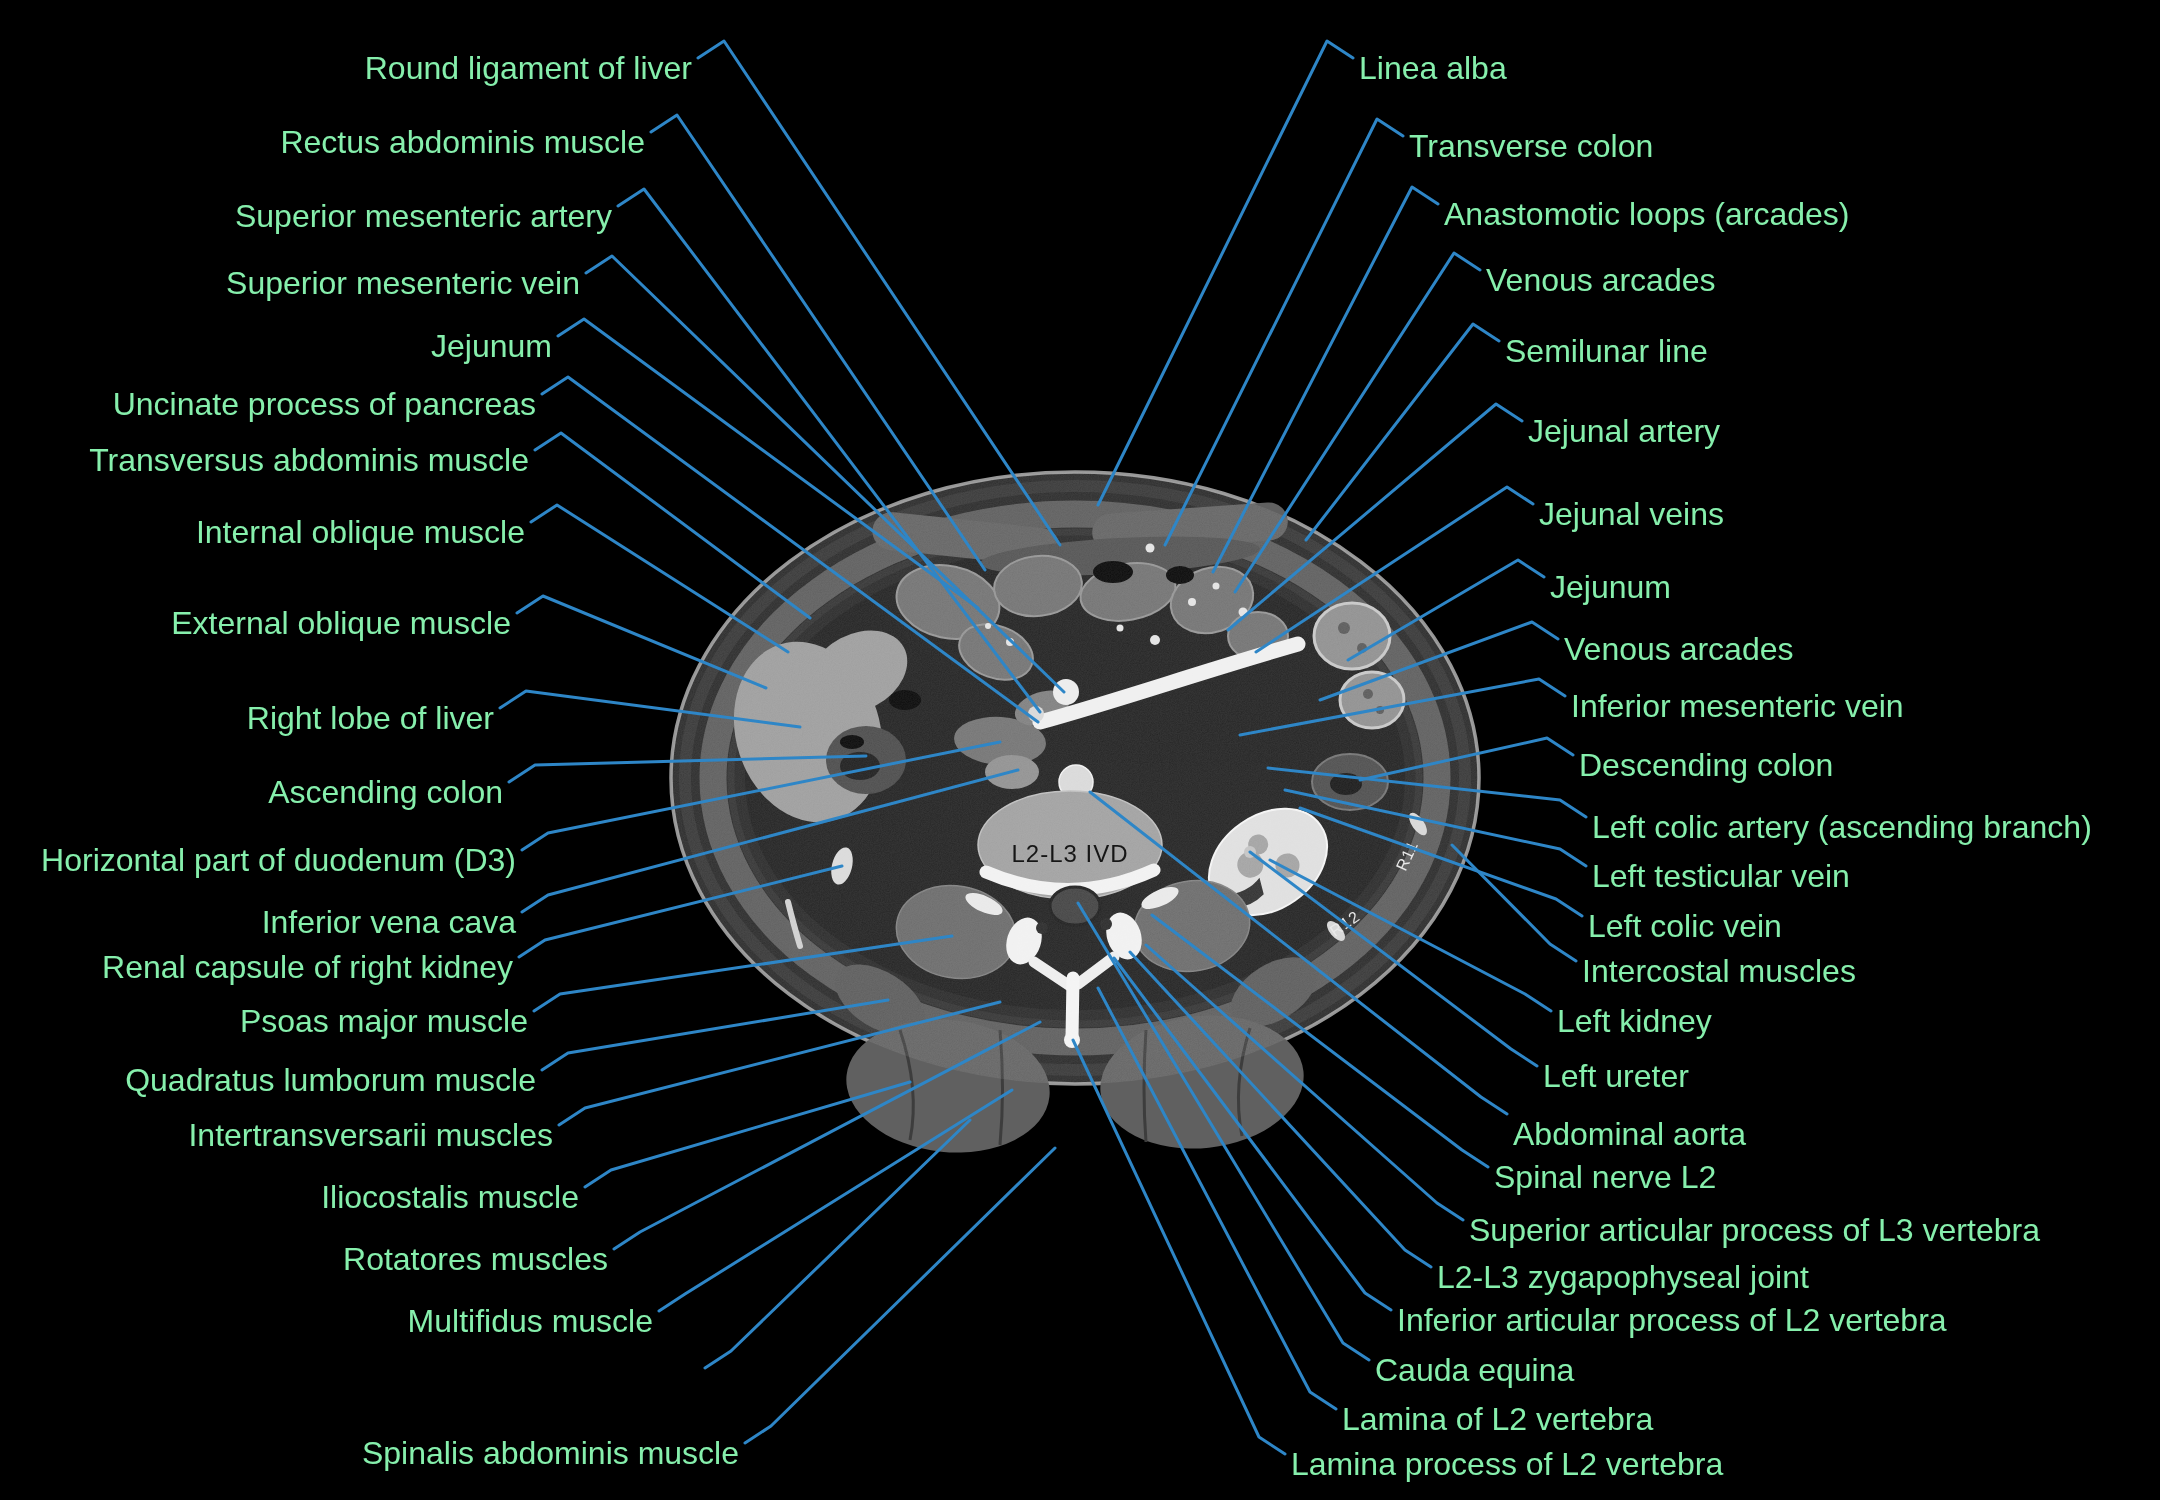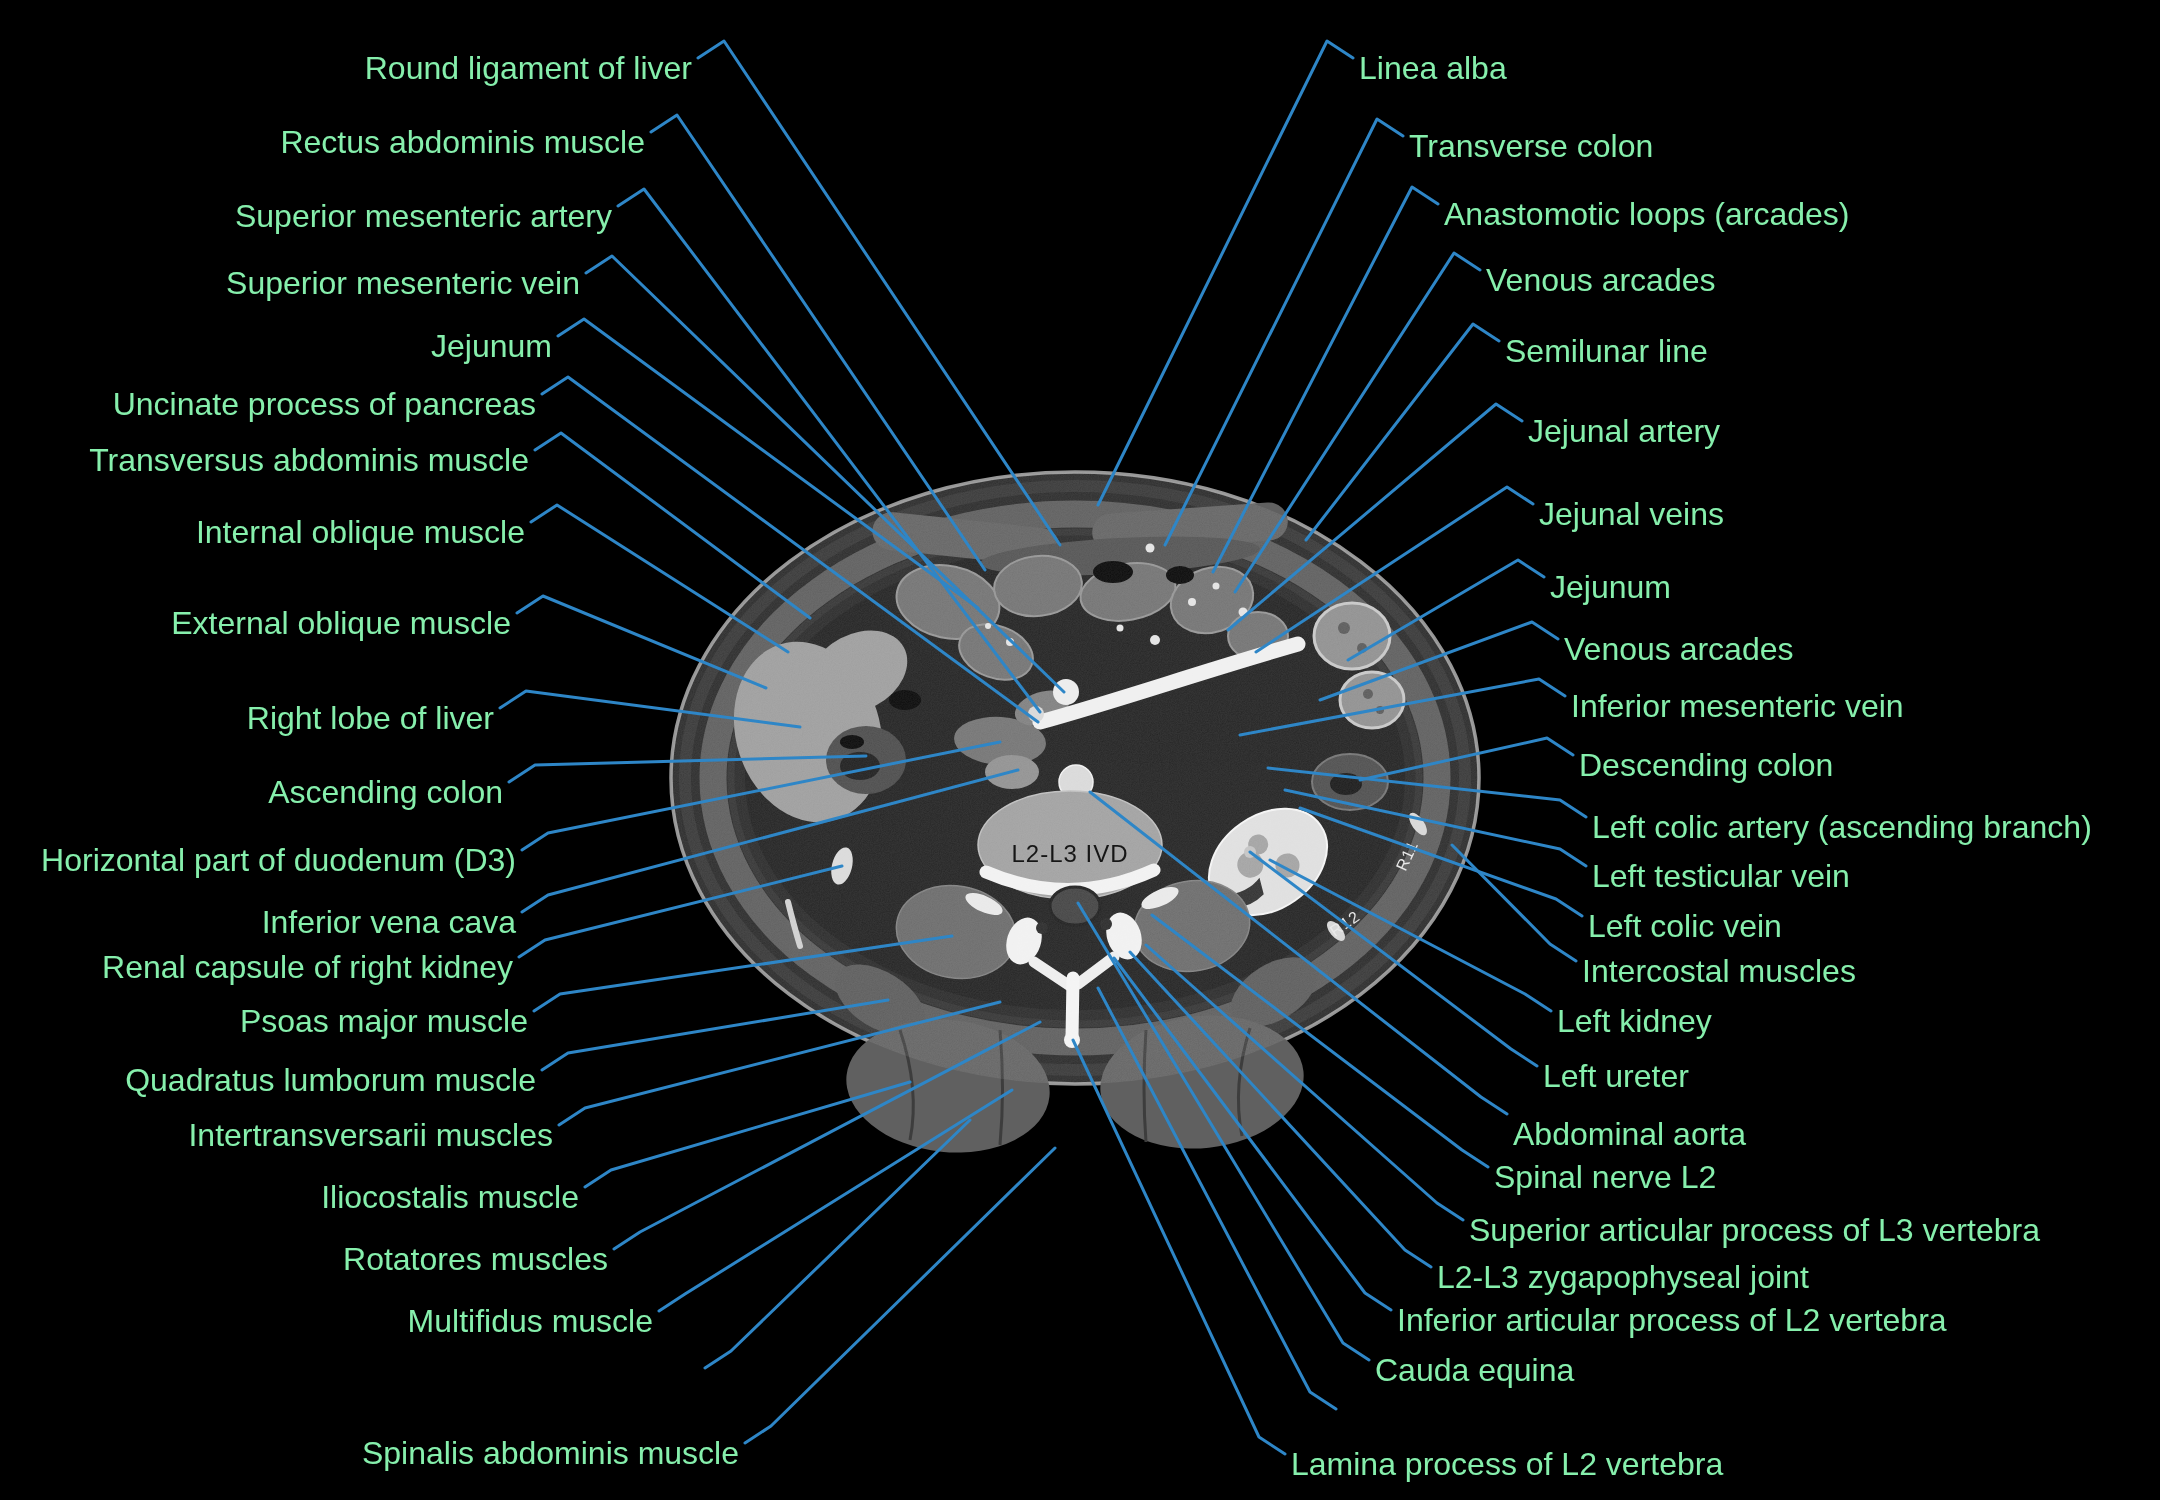--- a/index.html
+++ b/index.html
@@ -243,15 +243,16 @@
       <div class="label right" style="left: 1588px; top: 905px;">Left colic vein</div>
       <div class="label right" style="left: 1582px; top: 950px;">Intercostal muscles</div>
       <div class="label right" style="left: 1557px; top: 1000px;">Left kidney</div>
       <div class="label right" style="left: 1543px; top: 1055px;">Left ureter</div>
       <div class="label right" style="left: 1513px; top: 1113px;">Abdominal aorta</div>
       <div class="label right" style="left: 1494px; top: 1156px;">Spinal nerve L2</div>
       <div class="label right" style="left: 1469px; top: 1209px;">Superior articular process of L3 vertebra</div>
       <div class="label right" style="left: 1437px; top: 1256px;">L2-L3 zygapophyseal joint</div>
       <div class="label right" style="left: 1397px; top: 1299px;">Inferior articular process of L2 vertebra</div>
       <div class="label right" style="left: 1375px; top: 1349px;">Cauda equina</div>
+      <div class="label right" style="left: 1342px; top: 1398px;">Lamina of L2 vertebra</div>
       <div class="label right" style="left: 1291px; top: 1443px;">Lamina process of L2 vertebra</div>
     </div>
 </div>
 
 </body></html>

